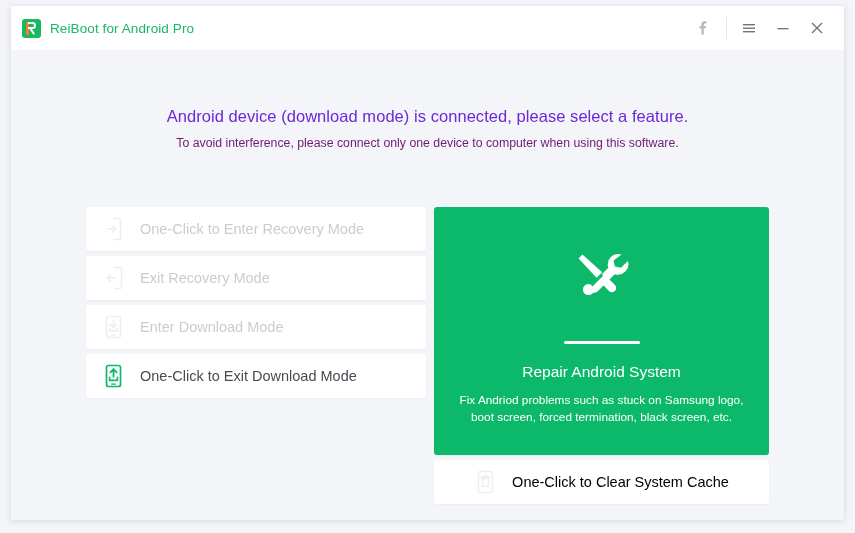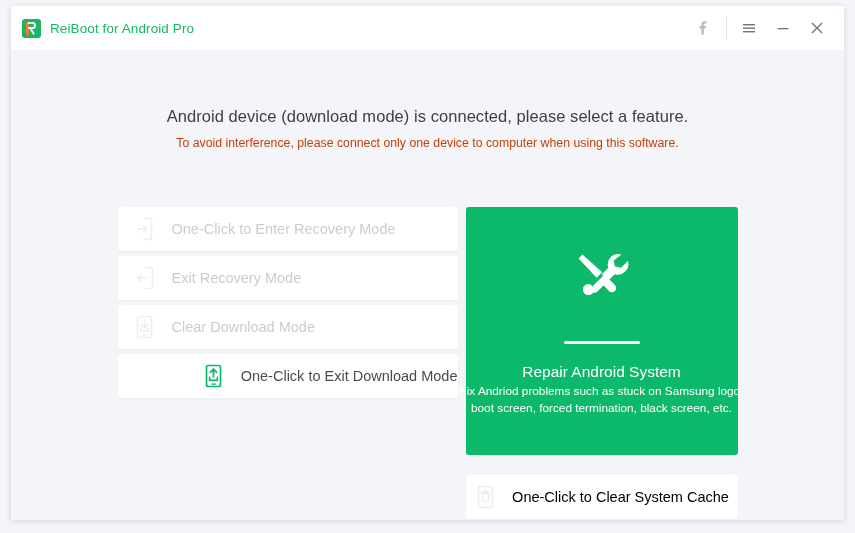--- a/index.html
+++ b/index.html
@@ -108,66 +108,66 @@
 
   
   #content {
     flex: 1 1 auto;
     position: relative;
     background: #f4f5f9;
   }
   #headline {
     text-align: center;
     font-size: 16.5px;
-    color: #404040;
+    color: #6d28d9;
     padding-top: 57px;
     letter-spacing: 0.05px;
   }
   #subline {
     text-align: center;
     font-size: 12.3px;
-    color: #c2410c;
+    color: #701a75;
     padding-top: 10px;
   }
 
   
   #panels {
     position: absolute;
     left: 0; right: 0;
     top: 157px;
     display: flex;
     justify-content: center;
     gap: 8px;
   }
   #left-col {
     width: 340px;
     display: flex;
     flex-direction: column;
     gap: 5px;
   }
   #right-col {
-    width: 272px;
+    width: 335px;
     display: flex;
     flex-direction: column;
-    gap: 20px;
+    gap: 5px;
   }
 
   
   .mode-btn {
     height: 44px;
     background: #ffffff;
     border-radius: 3px;
     display: flex;
     align-items: center;
     padding-left: 16px;
     box-sizing: border-box;
     box-shadow: 0 1px 2px rgba(60,70,90,0.05);
     cursor: default;
   }
-  .mode-btn.enabled { cursor: pointer; justify-content: flex-end; }
+  .mode-btn.enabled { cursor: pointer; }
   .mode-btn .btn-icon {
     width: 22px;
     height: 26px;
     flex: 0 0 auto;
     display: flex;
     align-items: center;
     justify-content: center;
   }
   .mode-btn .btn-label {
     margin-left: 16px;
@@ -197,21 +197,21 @@
     background: #ffffff;
     border-radius: 2px;
     margin-top: 35px;
   }
   #hero-title {
     margin-top: 19px;
     font-size: 15.5px;
     color: #ffffff;
   }
   #hero-desc {
-    margin-top: 2px;
+    margin-top: 11px;
     font-size: 11.8px;
     line-height: 17px;
     color: #ffffff;
     text-align: center;
     width: 300px;
   }
   #cache-btn {
     height: 44px;
     background: #ffffff;
     border-radius: 3px;
@@ -325,21 +325,21 @@
 
         <div class="mode-btn">
           <span class="btn-icon">
             <svg width="19" height="24" viewBox="0 0 19 24">
               <rect x="2.5" y="1.5" width="14" height="21" rx="2" ry="2" fill="none" stroke="#eceef1" stroke-width="1.6"></rect>
               <rect x="7" y="19.4" width="5" height="1.3" rx="0.6" fill="#eceef1"></rect>
               <path d="M9.5 5 L9.5 12.4 M6.4 9.4 L9.5 12.7 L12.6 9.4" stroke="#eceef1" stroke-width="1.7" fill="none" stroke-linecap="round" stroke-linejoin="round"></path>
               <path d="M5.6 13.6 V16.3 H13.4 V13.6" stroke="#eceef1" stroke-width="1.6" fill="none" stroke-linecap="round" stroke-linejoin="round"></path>
             </svg>
           </span>
-          <span class="btn-label">Clear Download Mode</span>
+          <span class="btn-label">Enter Download Mode</span>
         </div>
 
         <div class="mode-btn enabled">
           <span class="btn-icon">
             <svg width="19" height="24" viewBox="0 0 19 24">
               <rect x="2.5" y="1.5" width="14" height="21" rx="2" ry="2" fill="none" stroke="#0cb96b" stroke-width="1.7"></rect>
               <rect x="7" y="19.4" width="5" height="1.3" rx="0.6" fill="#0cb96b"></rect>
               <path d="M9.5 12.7 L9.5 5.2 M6.4 8.4 L9.5 5 L12.6 8.4" stroke="#0cb96b" stroke-width="1.8" fill="none" stroke-linecap="round" stroke-linejoin="round"></path>
               <path d="M5.6 13.4 V16.3 H13.4 V13.4" stroke="#0cb96b" stroke-width="1.7" fill="none" stroke-linecap="round" stroke-linejoin="round"></path>
             </svg>

